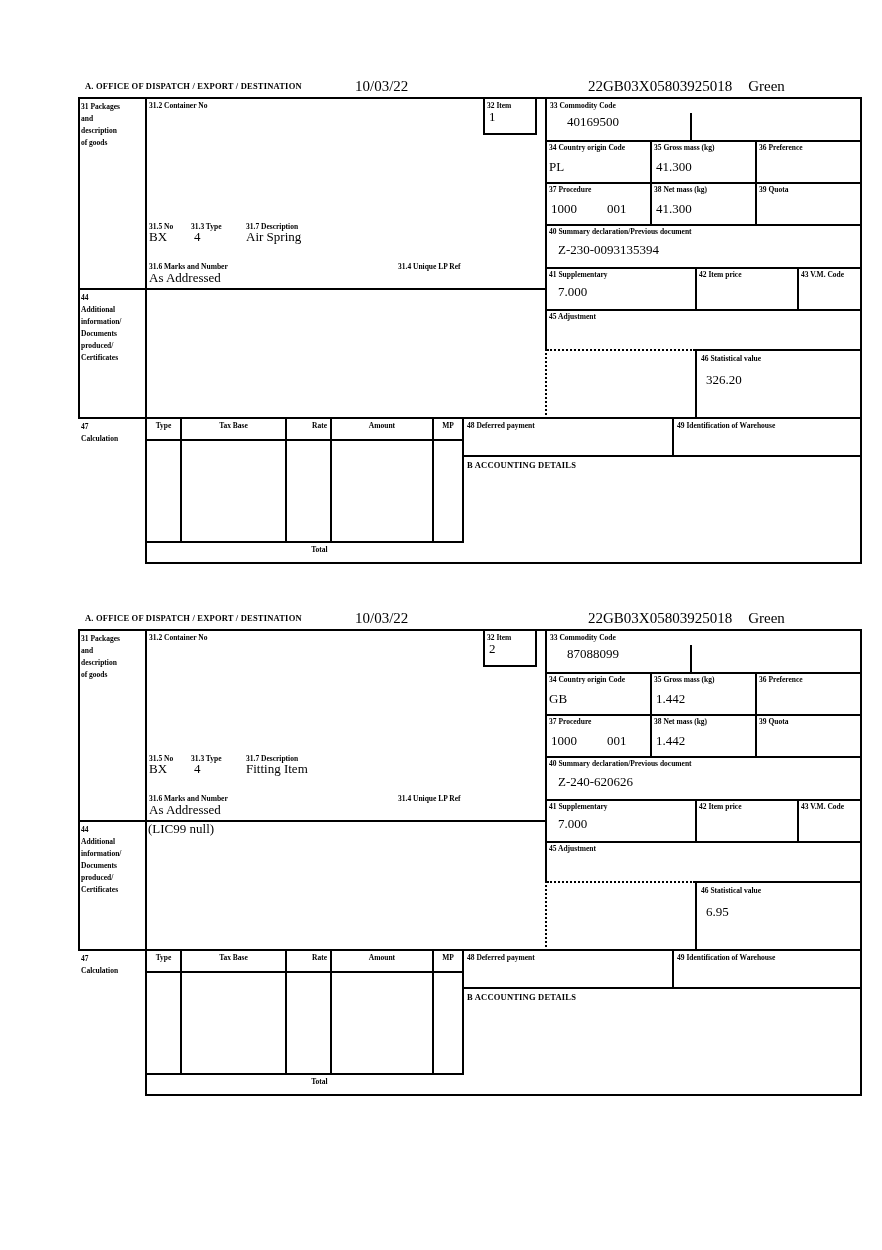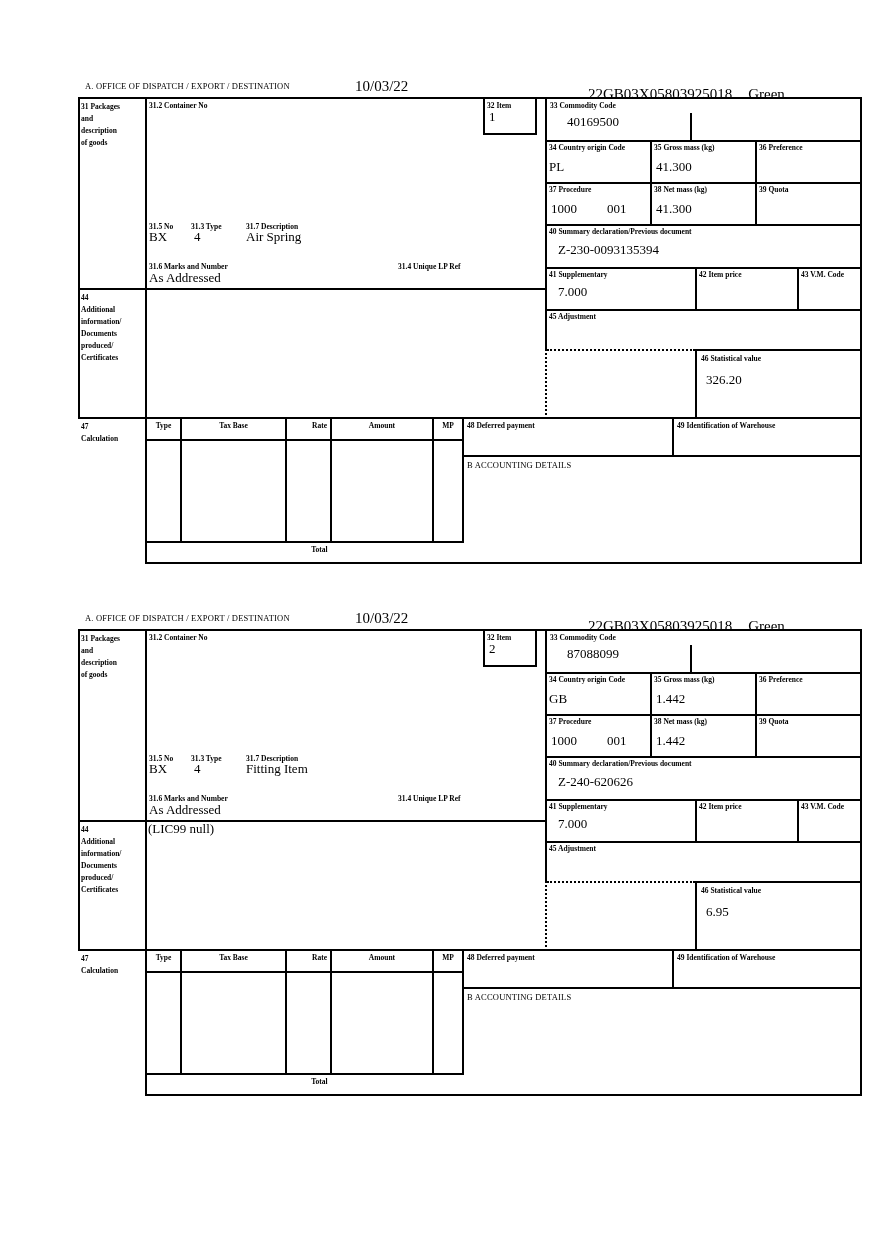--- a/index.html
+++ b/index.html
@@ -8,25 +8,25 @@
   .sec{position:absolute;left:0;width:882px;height:492px;}
   .s0{top:78px}.s1{top:610px}
   
   .ln{position:absolute;background:#000;}
   .dh{position:absolute;height:0;border-top:2px dotted #000;background:none;}
   .dv{position:absolute;width:0;border-left:2px dotted #000;background:none;}
   
   .lbl{position:absolute;font-size:7.5px;font-weight:bold;line-height:1.25;white-space:nowrap;}
   .lblw{position:absolute;font-size:7.5px;font-weight:bold;line-height:1.6;white-space:pre-line;}
   .val{position:absolute;font-size:13px;line-height:1.1;white-space:nowrap;}
-  .hdr{position:absolute;font-size:8.5px;font-weight:normal;letter-spacing:.2px;white-space:nowrap;}
+  .hdr{position:absolute;font-size:8.5px;font-weight:bold;letter-spacing:.2px;white-space:nowrap;}
   .big{position:absolute;font-size:15px;white-space:nowrap;}
   .th{position:absolute;font-size:7.5px;font-weight:bold;text-align:center;}
   .thr{text-align:right;font-family:Liberation Serif, serif;}
-  .ref{display:flex;gap:16px;margin-top:8px;}
+  .ref{display:flex;gap:16px;}
 </style>
 </head>
 <body>
 
 <div id="page">
   <div id="form-root">
   <div class="sec s0">
 
     <div class="hdr" style="left:85px;top:3px;">A. OFFICE OF DISPATCH / EXPORT / DESTINATION</div>
     <div class="big" style="left:355px;top:0px;">10/03/22</div>

